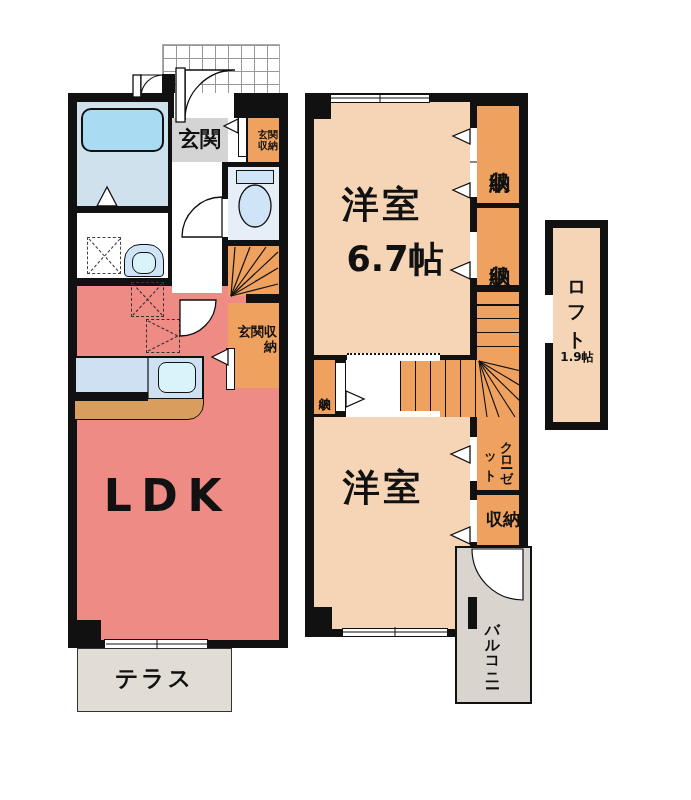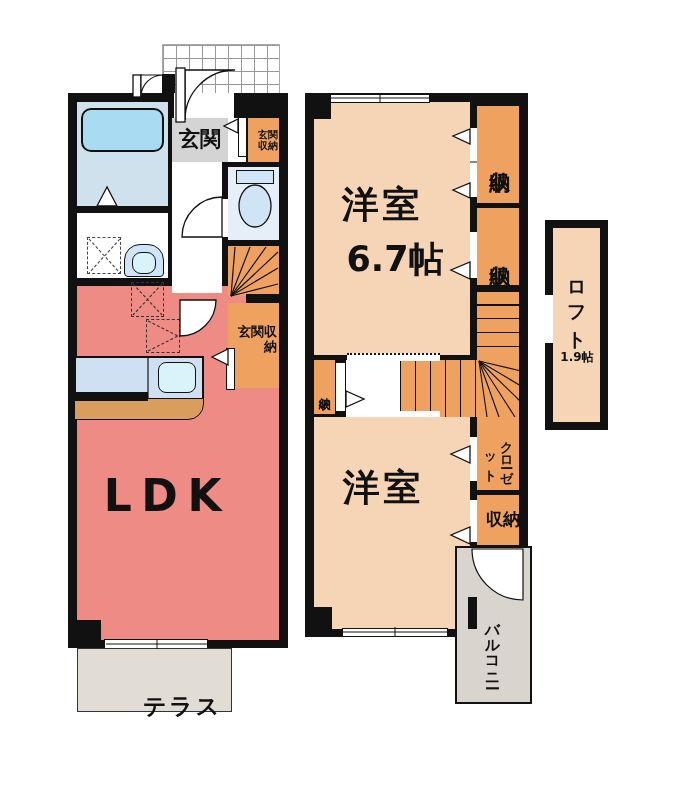--- a/index.html
+++ b/index.html
@@ -175,21 +175,21 @@
       <polygon points="346,391 346,407 364,399"></polygon>
       <polygon points="470,446 470,463 451,454"></polygon>
       <polygon points="470,527 470,544 451,535"></polygon>
     </g>
   </svg>
 
   <div class="lbl" style="left:172px;top:118px;width:56px;height:44px;font-size:21px;">玄関</div>
   <div class="lbl" style="left:250px;top:121px;width:28px;height:38px;font-size:10px;">玄関収納</div>
   <div class="lbl" style="left:231px;top:318px;width:46px;height:44px;font-size:13px;">玄関収納</div>
   <div class="lbl" style="left:95px;top:470px;width:145px;height:52px;font-size:44px;letter-spacing:0.22em;">LDK</div>
-  <div class="lbl" style="left:77px;top:688px;width:155px;height:38px;font-size:23px;letter-spacing:0.12em;margin-left:28px;">テラス</div>
+  <div class="lbl" style="left:77px;top:660px;width:155px;height:38px;font-size:23px;letter-spacing:0.12em;">テラス</div>
 
   <div class="lbl" style="left:315px;top:182px;width:135px;height:46px;font-size:37px;letter-spacing:0.1em;">洋室</div>
   <div class="lbl" style="left:315px;top:238px;width:140px;height:44px;font-size:35px;padding-left:20px;">6.7帖</div>
   <div class="lbl v" style="left:486px;top:128px;width:26px;height:54px;font-size:21px;">収納</div>
   <div class="lbl v" style="left:486px;top:222px;width:26px;height:54px;font-size:21px;">収納</div>
   <div class="lbl v" style="left:312px;top:372px;width:24px;height:32px;font-size:12px;">収納</div>
   <div class="lbl v" style="left:481px;top:430px;width:34px;height:46px;font-size:13px;line-height:1.25;">クローゼット</div>
   <div class="lbl" style="left:477px;top:503px;width:52px;height:34px;font-size:17px;">収納</div>
   <div class="lbl" style="left:316px;top:465px;width:135px;height:46px;font-size:37px;letter-spacing:0.1em;">洋室</div>
   <div class="lbl v" style="left:478px;top:596px;width:28px;height:100px;font-size:15px;">バルコニー</div>

